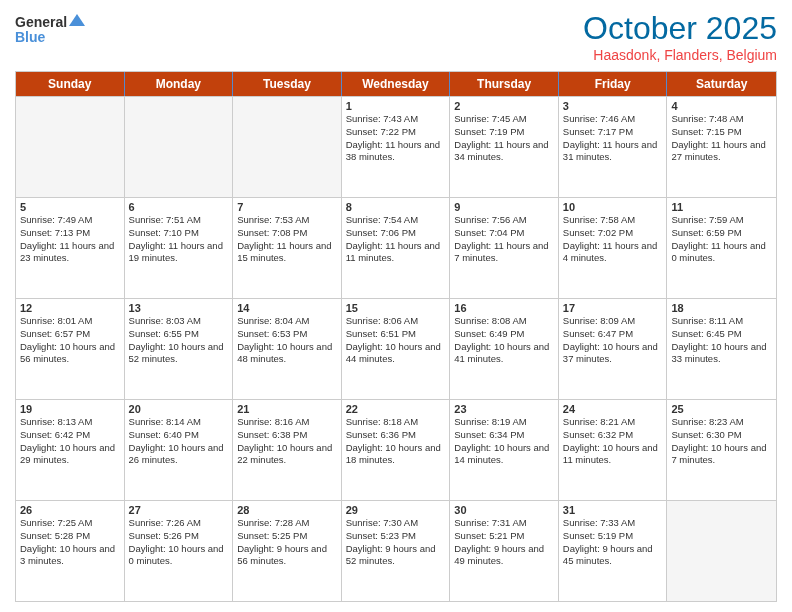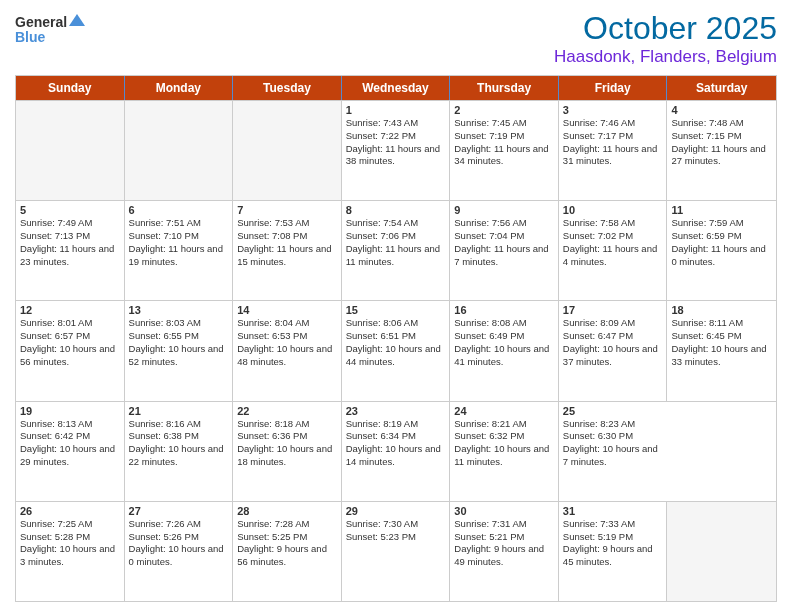--- a/index.html
+++ b/index.html
@@ -30,22 +30,22 @@
     }
     .title-block {
       text-align: right;
     }
     .month-title {
       font-size: 32px;
       color: #0369a1;
       font-weight: 300;
     }
     .location {
-      font-size: 17px;
-      color: #6d28d9;
+      font-size: 14px;
+      color: #ef4444;
     }
     .calendar {
       flex: 1;
       display: flex;
       flex-direction: column;
       border: 1px solid #ccc;
     }
     .cal-header {
       display: grid;
       grid-template-columns: repeat(7, 1fr);
@@ -239,20 +239,26 @@
       </div>
         </div>
         <div class="cal-row">
           <div class="cal-cell">
         <span class="day-num">19</span>
         <span class="cell-line">Sunrise: 8:13 AM</span>
         <span class="cell-line">Sunset: 6:42 PM</span>
         <span class="cell-line">Daylight: 10 hours and 29 minutes.</span>
       </div>
           <div class="cal-cell">
+        <span class="day-num">20</span>
+        <span class="cell-line">Sunrise: 8:14 AM</span>
+        <span class="cell-line">Sunset: 6:40 PM</span>
+        <span class="cell-line">Daylight: 10 hours and 26 minutes.</span>
+      </div>
+          <div class="cal-cell">
         <span class="day-num">21</span>
         <span class="cell-line">Sunrise: 8:16 AM</span>
         <span class="cell-line">Sunset: 6:38 PM</span>
         <span class="cell-line">Daylight: 10 hours and 22 minutes.</span>
       </div>
           <div class="cal-cell">
         <span class="day-num">22</span>
         <span class="cell-line">Sunrise: 8:18 AM</span>
         <span class="cell-line">Sunset: 6:36 PM</span>
         <span class="cell-line">Daylight: 10 hours and 18 minutes.</span>
@@ -292,20 +298,21 @@
           <div class="cal-cell">
         <span class="day-num">28</span>
         <span class="cell-line">Sunrise: 7:28 AM</span>
         <span class="cell-line">Sunset: 5:25 PM</span>
         <span class="cell-line">Daylight: 9 hours and 56 minutes.</span>
       </div>
           <div class="cal-cell">
         <span class="day-num">29</span>
         <span class="cell-line">Sunrise: 7:30 AM</span>
         <span class="cell-line">Sunset: 5:23 PM</span>
+        <span class="cell-line">Daylight: 9 hours and 52 minutes.</span>
       </div>
           <div class="cal-cell">
         <span class="day-num">30</span>
         <span class="cell-line">Sunrise: 7:31 AM</span>
         <span class="cell-line">Sunset: 5:21 PM</span>
         <span class="cell-line">Daylight: 9 hours and 49 minutes.</span>
       </div>
           <div class="cal-cell">
         <span class="day-num">31</span>
         <span class="cell-line">Sunrise: 7:33 AM</span>

